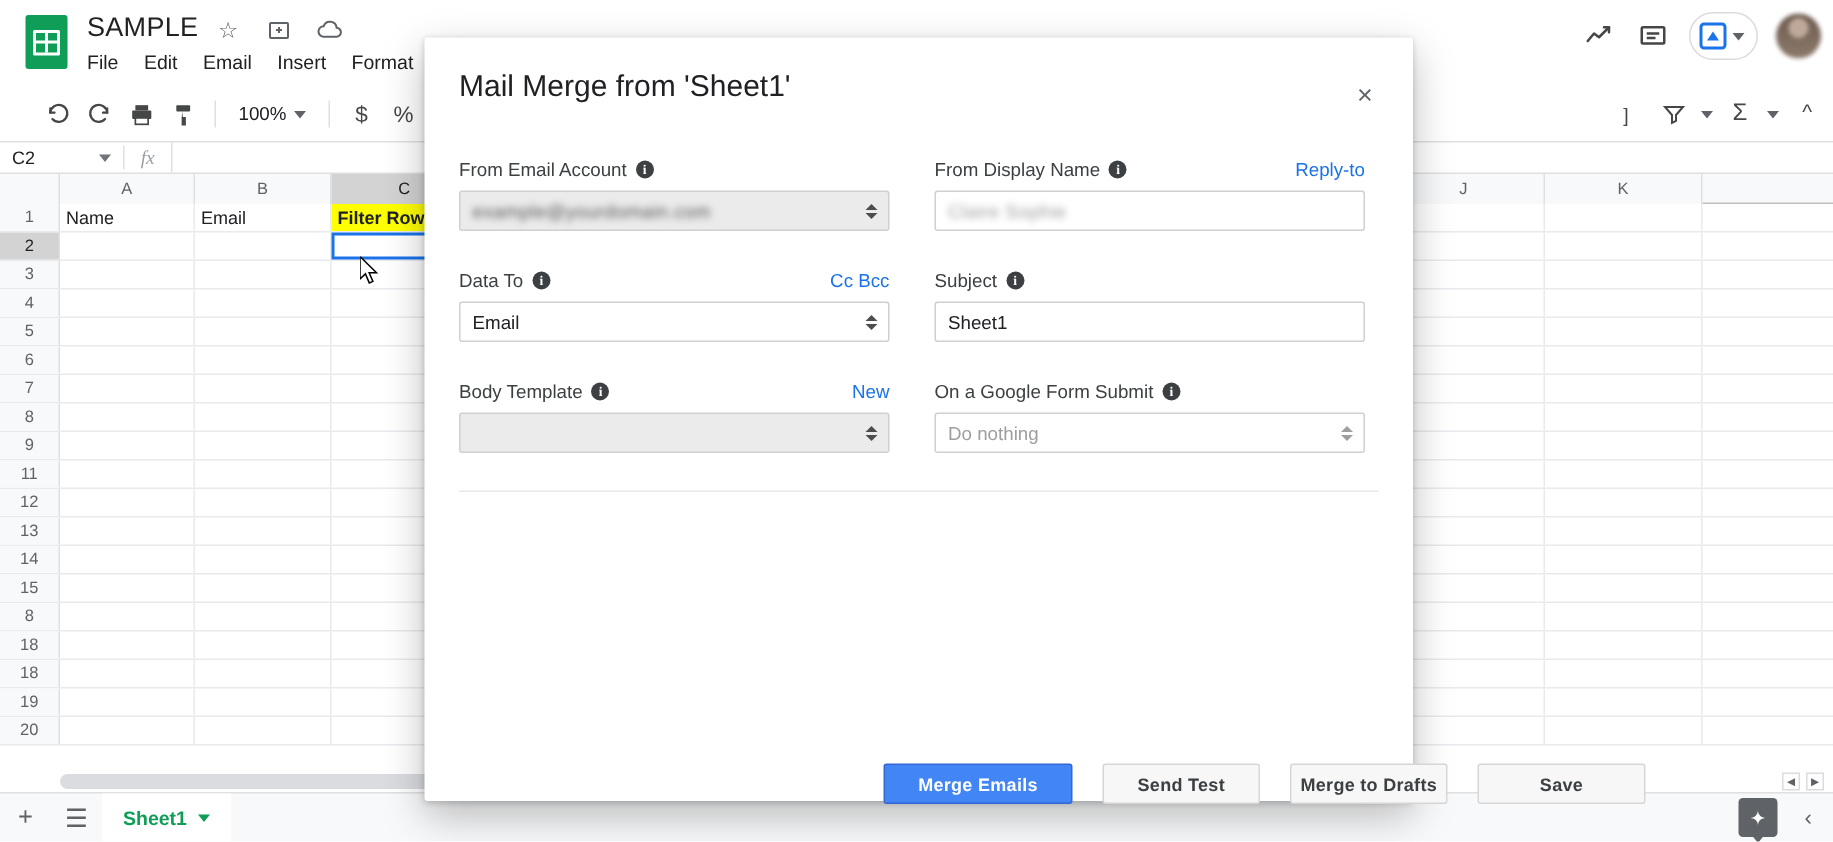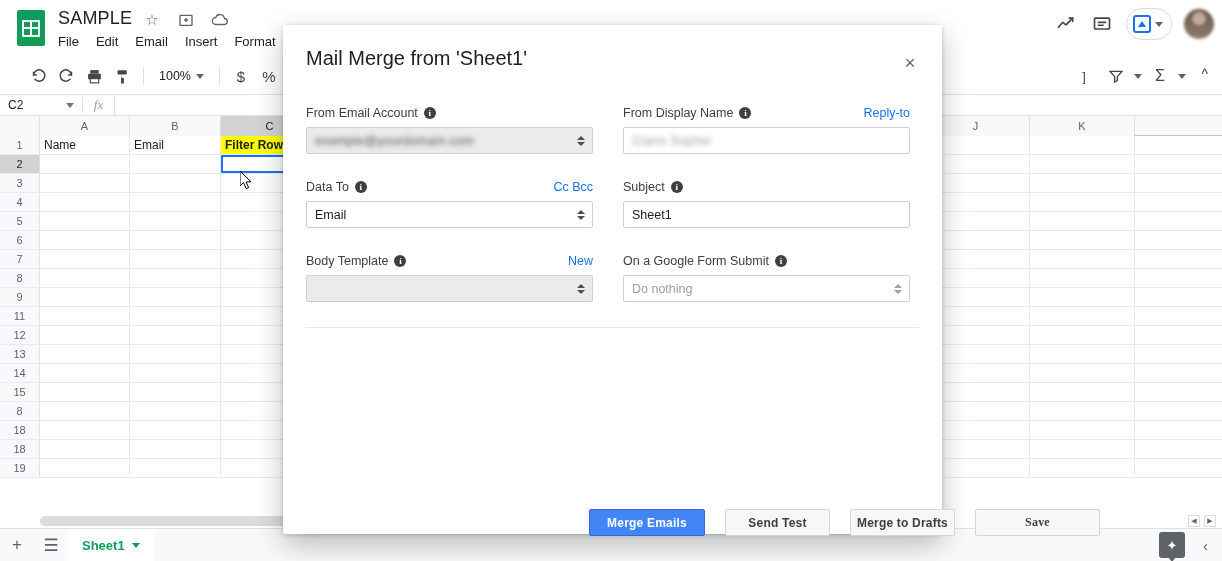--- a/index.html
+++ b/index.html
@@ -163,21 +163,21 @@
   .links a { color:#1a73e8; text-decoration:none; }
   .links .sep { color:#5f6368; margin:0 4px; }
 
   .dlg-buttons { position:absolute; left:306px; top:484px; display:flex; gap:20px; }
   .btn {
     height:27px; border:1px solid #d6d6d6; border-radius:2px; background:#f7f7f7;
     font-size:12px; color:#3c4043; display:flex; align-items:center; justify-content:center;
     font-weight:bold; letter-spacing:.2px;
   }
   .btn.primary { background:#4285f4; border-color:#3367d6; color:#fff; }
-  .btn.w1 { width:116px; } .btn.w2 { width:105px; } .btn.w3 { width:105px; } .btn.w4 { width:125px;font-family:Liberation Serif, serif; }
+  .btn.w1 { width:126px; } .btn.w2 { width:105px; } .btn.w3 { width:105px; } .btn.w4 { width:112px; }
 
   
   .cursor { position:absolute; left:240px; top:171px; width:14px; height:20px; }
 </style>
 </head>
 <body>
 
 <div id="app">
 
   <div class="gs-header">
@@ -551,20 +551,34 @@
           <div class="cell" style="width: 98px;"></div>
           <div class="cell" style="width: 99px;"></div>
           <div class="cell" style="width: 99px;"></div>
           <div class="cell" style="width: 99px;"></div>
           <div class="cell" style="width: 99px;"></div>
           <div class="cell" style="width: 99px;"></div>
           <div class="cell" style="width: 108px;"></div>
           <div class="cell" style="width: 108px;"></div>
           <div class="cell" style="width: 105px;"></div>
         </div>
+        <div class="row">
+          <div class="rh">20</div>
+          <div class="cell" style="width: 90px;"></div>
+          <div class="cell" style="width: 91px;"></div>
+          <div class="cell" style="width: 98px;"></div>
+          <div class="cell" style="width: 99px;"></div>
+          <div class="cell" style="width: 99px;"></div>
+          <div class="cell" style="width: 99px;"></div>
+          <div class="cell" style="width: 99px;"></div>
+          <div class="cell" style="width: 99px;"></div>
+          <div class="cell" style="width: 108px;"></div>
+          <div class="cell" style="width: 108px;"></div>
+          <div class="cell" style="width: 105px;"></div>
+        </div>
       </div>
   </div>
 
   <div class="hscroll">
     <div class="thumb"></div>
     <div class="hs-btn" style="left:1188px">◀</div>
     <div class="hs-btn" style="left:1204px">▶</div>
   </div>
 
   <div class="bottombar">

